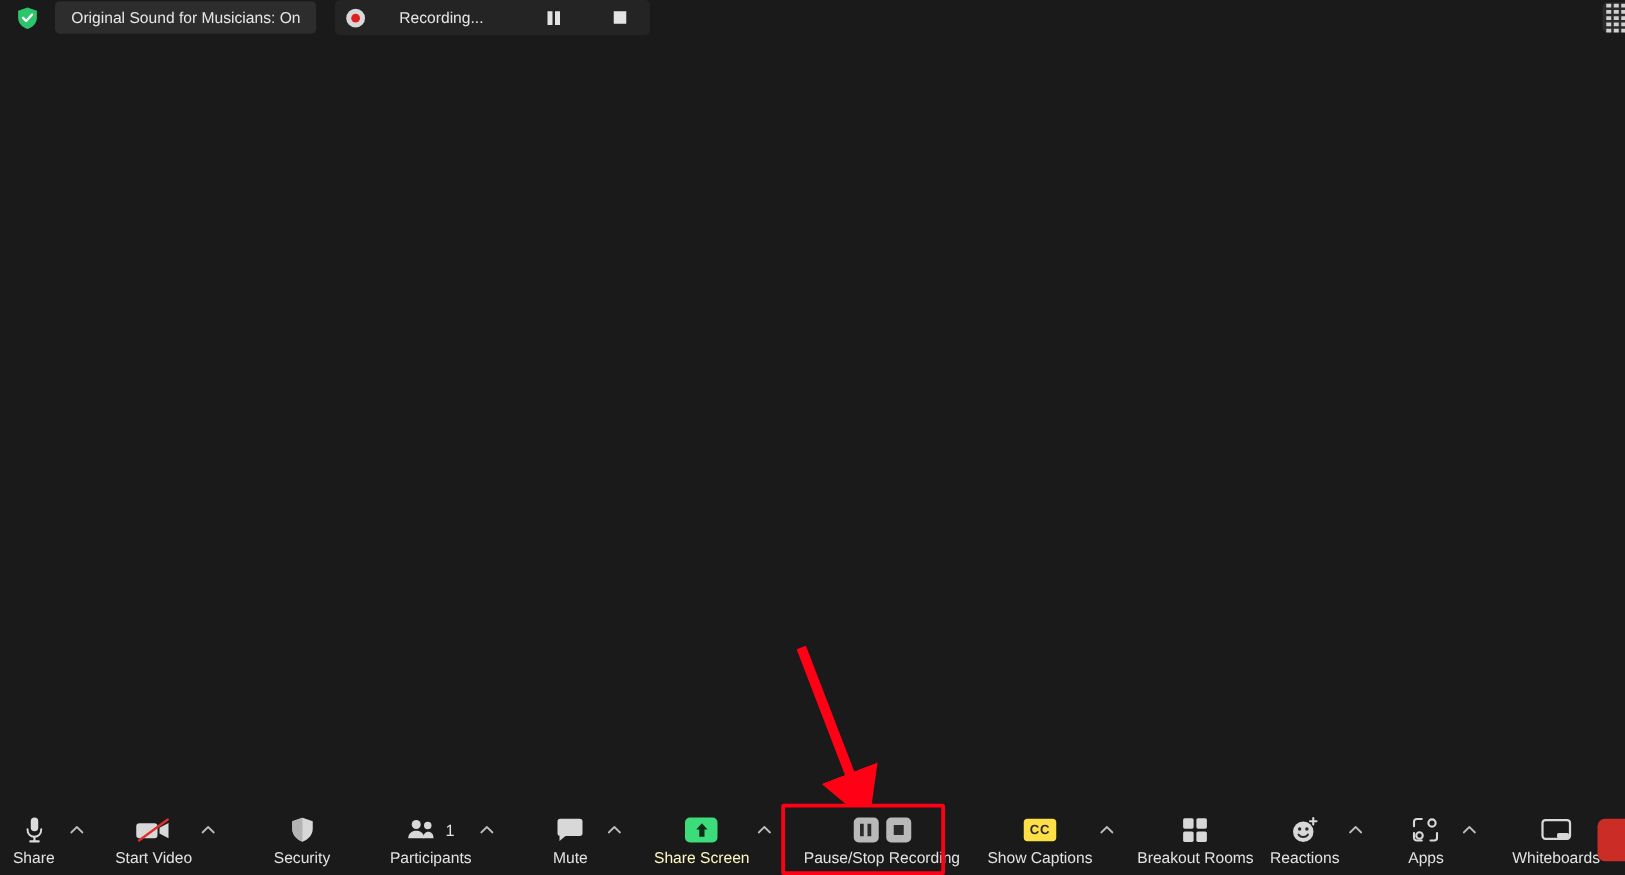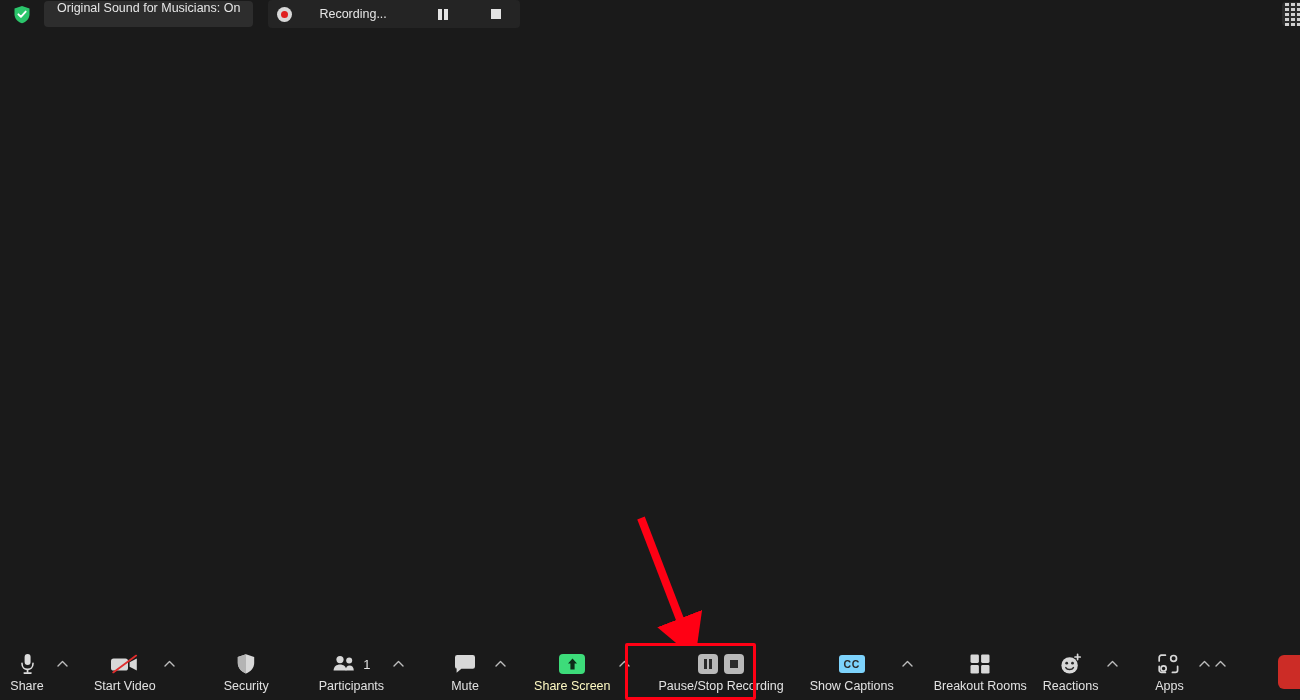--- a/index.html
+++ b/index.html
@@ -31,20 +31,21 @@
     width: 28px; height: 28px;
     display: flex; align-items: center; justify-content: center;
     margin-left: 8px;
   }
   .shield-green { display: block; }
 
   .pill-orig {
     margin-left: 8px;
     height: 26px;
     display: flex;
+    align-items: center;
     padding: 0 13px;
     background: #2d2d2d;
     border-radius: 4px;
     color: #e6e6e6;
     font-size: 12.5px;
     white-space: nowrap;
   }
 
   .rec-pill {
     margin-left: 15px;
@@ -161,21 +162,21 @@
   }
 
   .share-box {
     width: 26px; height: 20px;
     background: #3ddc7a;
     border-radius: 4px;
     display: flex; align-items: center; justify-content: center;
   }
   .cc-box {
     width: 26px; height: 18px;
-    background: #7dd3fc;
+    background: #fde047;
     border-radius: 3px;
     display: flex; align-items: center; justify-content: center;
     color: #2a2a2a;
     font-size: 10.5px;
     font-weight: bold;
     letter-spacing: .5px;
   }
 
   .rec-btn-icons { display: flex; gap: 6px; align-items: center; }
   .ricon {
@@ -450,20 +451,29 @@
         </svg>
       </span>
       <span class="tb-label">Apps</span>
     </div>
     <div class="caret">
       <svg width="11" height="8" viewBox="0 0 11 8">
         <path d="M1 6 L5.5 1.6 L10 6" fill="none" stroke="#bdbdbd" stroke-width="1.4" stroke-linecap="round" stroke-linejoin="round"></path>
       </svg>
     </div>
 
+    <div class="tb-item" style="margin-left:22px">
+      <span class="tb-icon">
+        <svg width="26" height="22" viewBox="0 0 26 22">
+          <rect x="2" y="3" width="22" height="15" rx="2.4" fill="none" stroke="#d8d8d8" stroke-width="1.8"></rect>
+          <rect x="13.6" y="13.4" width="9.6" height="4.2" rx="1.4" fill="#d8d8d8"></rect>
+        </svg>
+      </span>
+      <span class="tb-label">Whiteboards</span>
+    </div>
     <div class="caret">
       <svg width="11" height="8" viewBox="0 0 11 8">
         <path d="M1 6 L5.5 1.6 L10 6" fill="none" stroke="#bdbdbd" stroke-width="1.4" stroke-linecap="round" stroke-linejoin="round"></path>
       </svg>
     </div>
 
     <div class="spacer"></div>
   </div>
 
   <div class="end-btn"></div>

